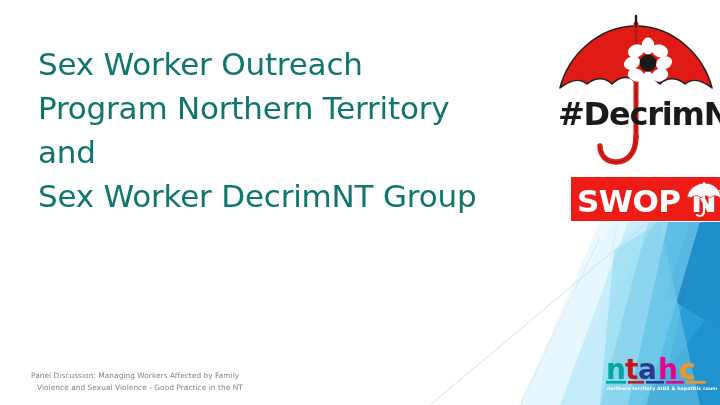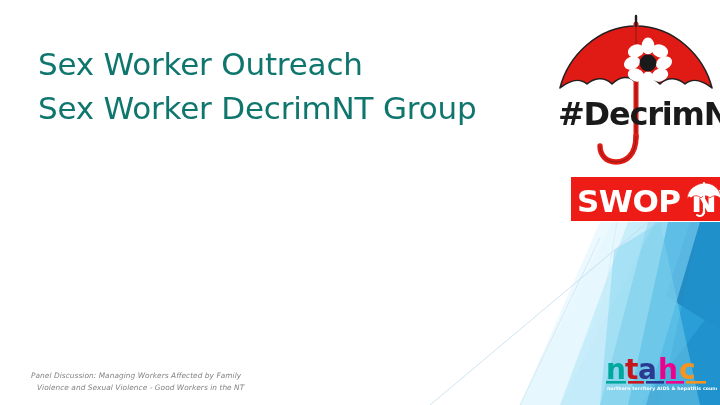--- a/index.html
+++ b/index.html
@@ -48,21 +48,21 @@
     font-size: 7.4px;
     line-height: 11.5px;
     letter-spacing: 0.05px;
   }
   #footer-left {
     left: 31px;
     top: 370px;
     width: 240px;
     text-align: left;
   }
-  #footer-left .fline { display: block; font-style: italic; }
+  #footer-left .fline { display: block; }
   #footer-left .fline.second { padding-left: 6px; }
   #footer-center {
     left: 310px;
     top: 373px;
     width: 260px;
     text-align: left;
   }
 
   
   #umbrella-logo {
@@ -123,26 +123,28 @@
       <polygon points="614,250 660,222 700,405 600,405" fill="#7fd2ee" opacity="0.45"></polygon>
 
       <line x1="430" y1="405" x2="648" y2="222" stroke="#bcd9e8" stroke-width="0.8" opacity="0.9"></line>
       <line x1="520" y1="405" x2="600" y2="238" stroke="#bcd9e8" stroke-width="0.7" opacity="0.7"></line>
       <line x1="586" y1="405" x2="617" y2="222" stroke="#cfe6f2" stroke-width="0.7" opacity="0.8"></line>
     </g>
   </svg>
 
   <div id="title-block">
     <span class="tline">Sex Worker Outreach</span>
+    <span class="tline">Program Northern Territory</span>
+    <span class="tline">and</span>
     <span class="tline">Sex Worker DecrimNT Group</span>
   </div>
 
   <div id="footer-left" class="footer-text">
     <span class="fline">Panel Discussion: Managing Workers Affected by Family</span>
-    <span class="fline second">Violence and Sexual Violence - Good Workers in the NT</span>
+    <span class="fline second">Violence and Sexual Violence - Good Practice in the NT</span>
   </div>
 
 
   <svg id="umbrella-logo" viewBox="0 0 168 160" width="168" height="160" xmlns="http://www.w3.org/2000/svg">
 
     <path d="M84 14
              C 122 14 152 44 160 76
              C 150 68 140 66 133 72
              C 126 66 116 64 108 72
              C 100 64 90 63 84 71

